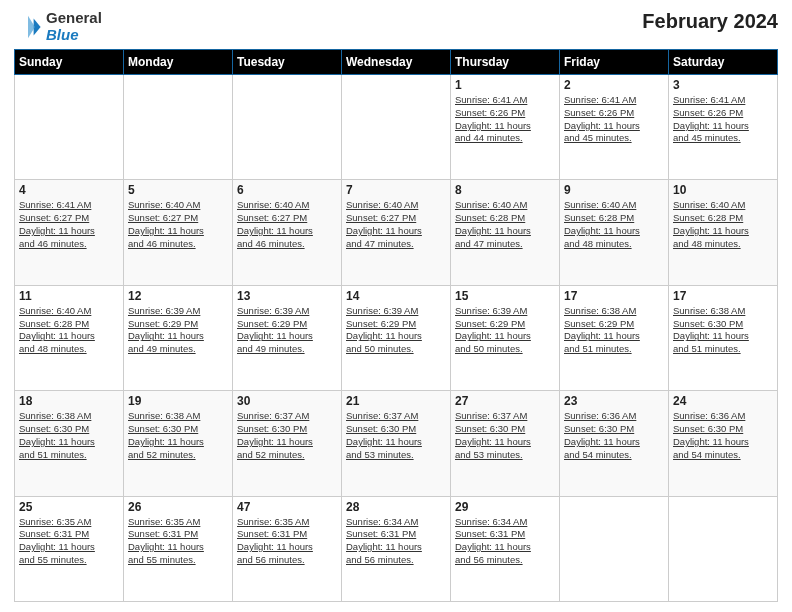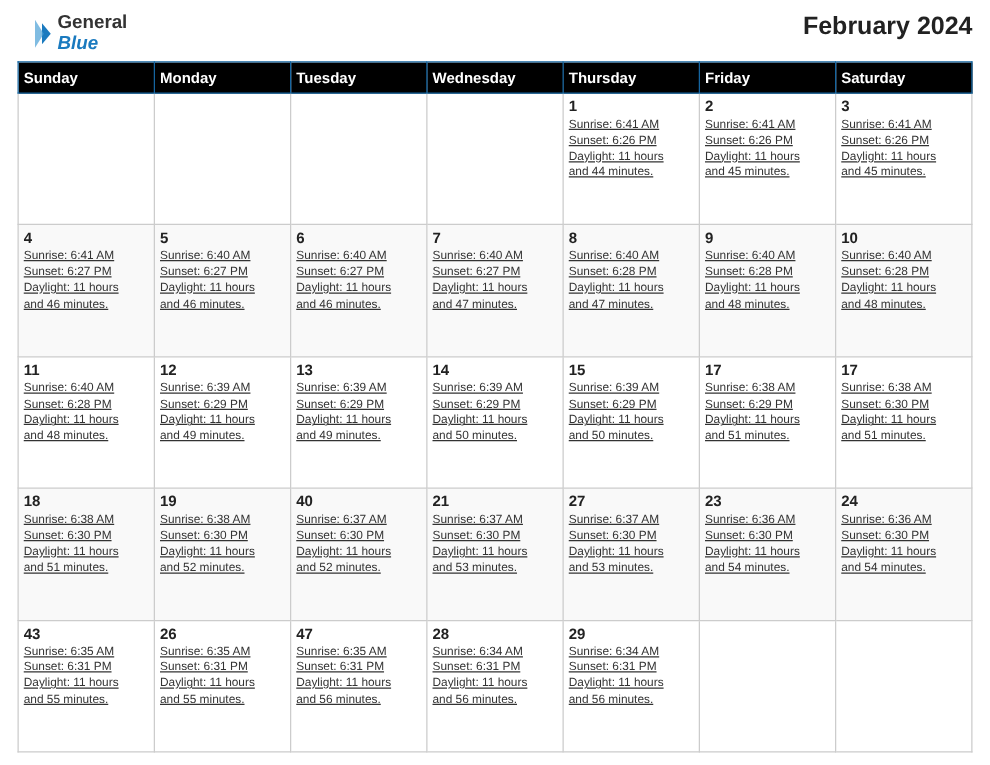--- a/index.html
+++ b/index.html
@@ -269,21 +269,21 @@
 and 51 minutes.</div>
           </td>
           <td>
             <span class="day-number">19</span>
             <div class="day-info" style="white-space: pre-line;">Sunrise: 6:38 AM
 Sunset: 6:30 PM
 Daylight: 11 hours
 and 52 minutes.</div>
           </td>
           <td>
-            <span class="day-number">40</span>
+            <span class="day-number">30</span>
             <div class="day-info" style="white-space: pre-line;">Sunrise: 6:37 AM
 Sunset: 6:30 PM
 Daylight: 11 hours
 and 52 minutes.</div>
           </td>
           <td>
             <span class="day-number">21</span>
             <div class="day-info" style="white-space: pre-line;">Sunrise: 6:37 AM
 Sunset: 6:30 PM
 Daylight: 11 hours
@@ -306,21 +306,21 @@
           <td>
             <span class="day-number">24</span>
             <div class="day-info" style="white-space: pre-line;">Sunrise: 6:36 AM
 Sunset: 6:30 PM
 Daylight: 11 hours
 and 54 minutes.</div>
           </td>
         </tr>
         <tr>
           <td>
-            <span class="day-number">43</span>
+            <span class="day-number">25</span>
             <div class="day-info" style="white-space: pre-line;">Sunrise: 6:35 AM
 Sunset: 6:31 PM
 Daylight: 11 hours
 and 55 minutes.</div>
           </td>
           <td>
             <span class="day-number">26</span>
             <div class="day-info" style="white-space: pre-line;">Sunrise: 6:35 AM
 Sunset: 6:31 PM
 Daylight: 11 hours

